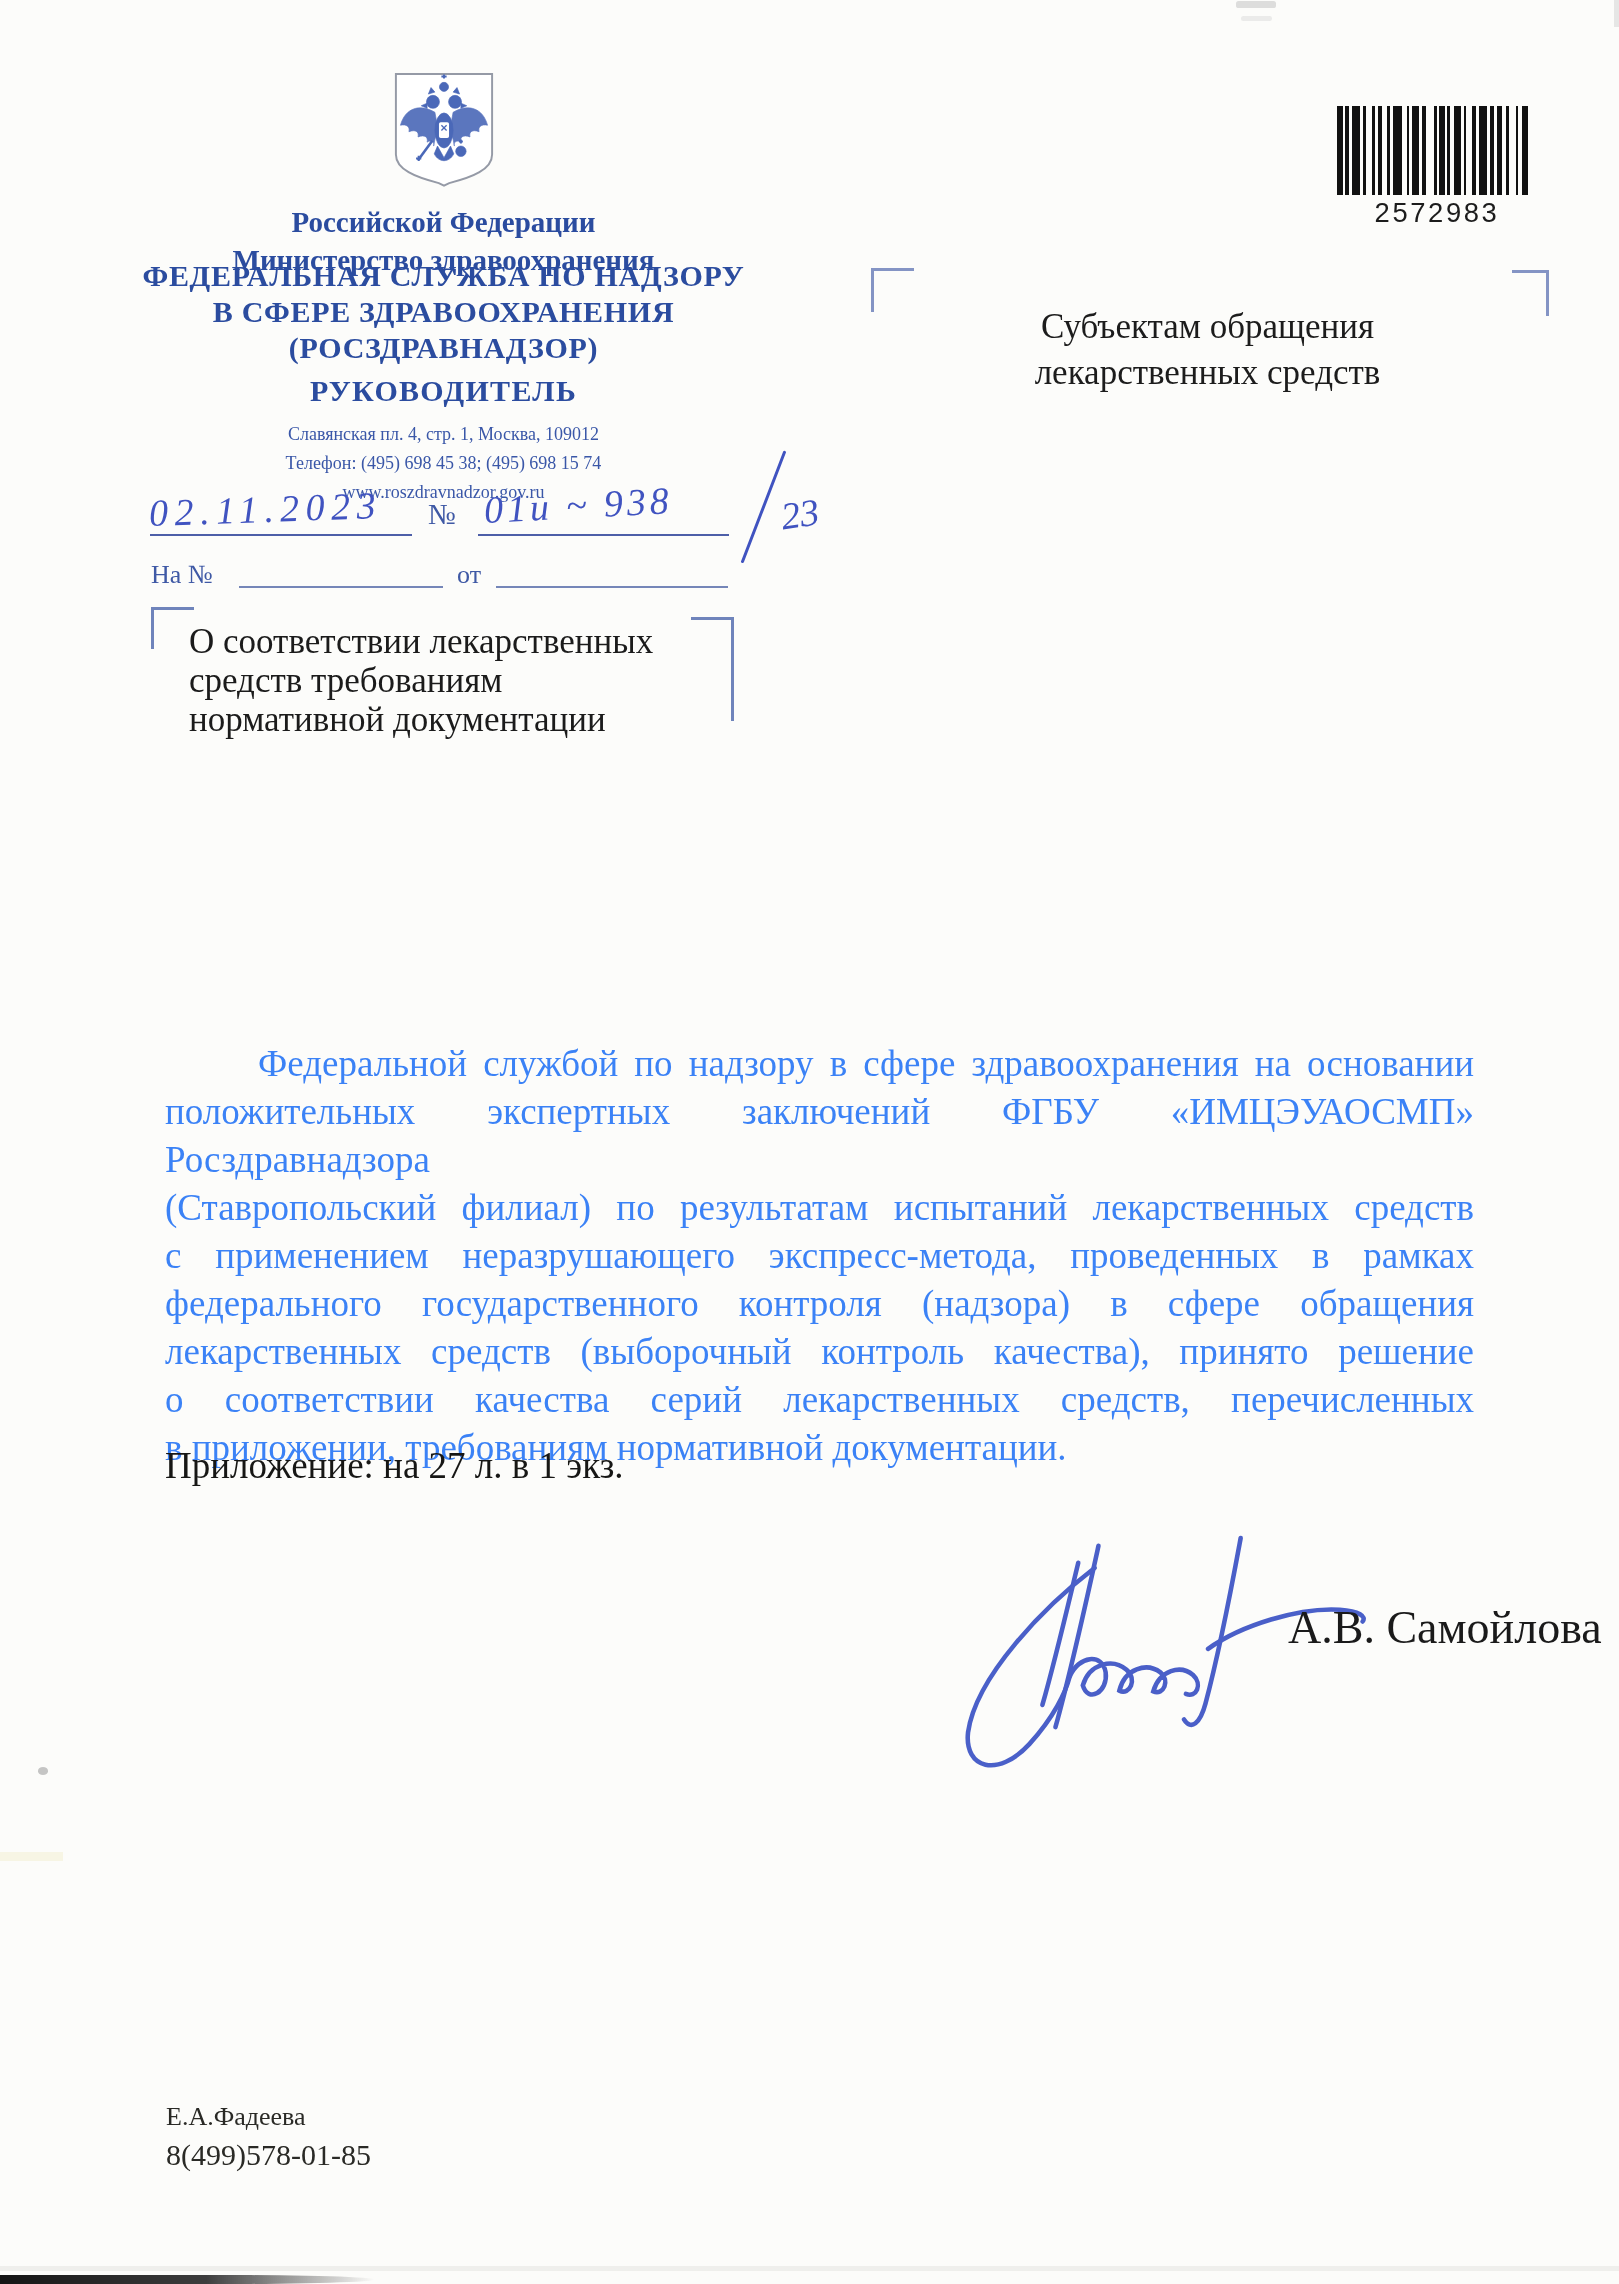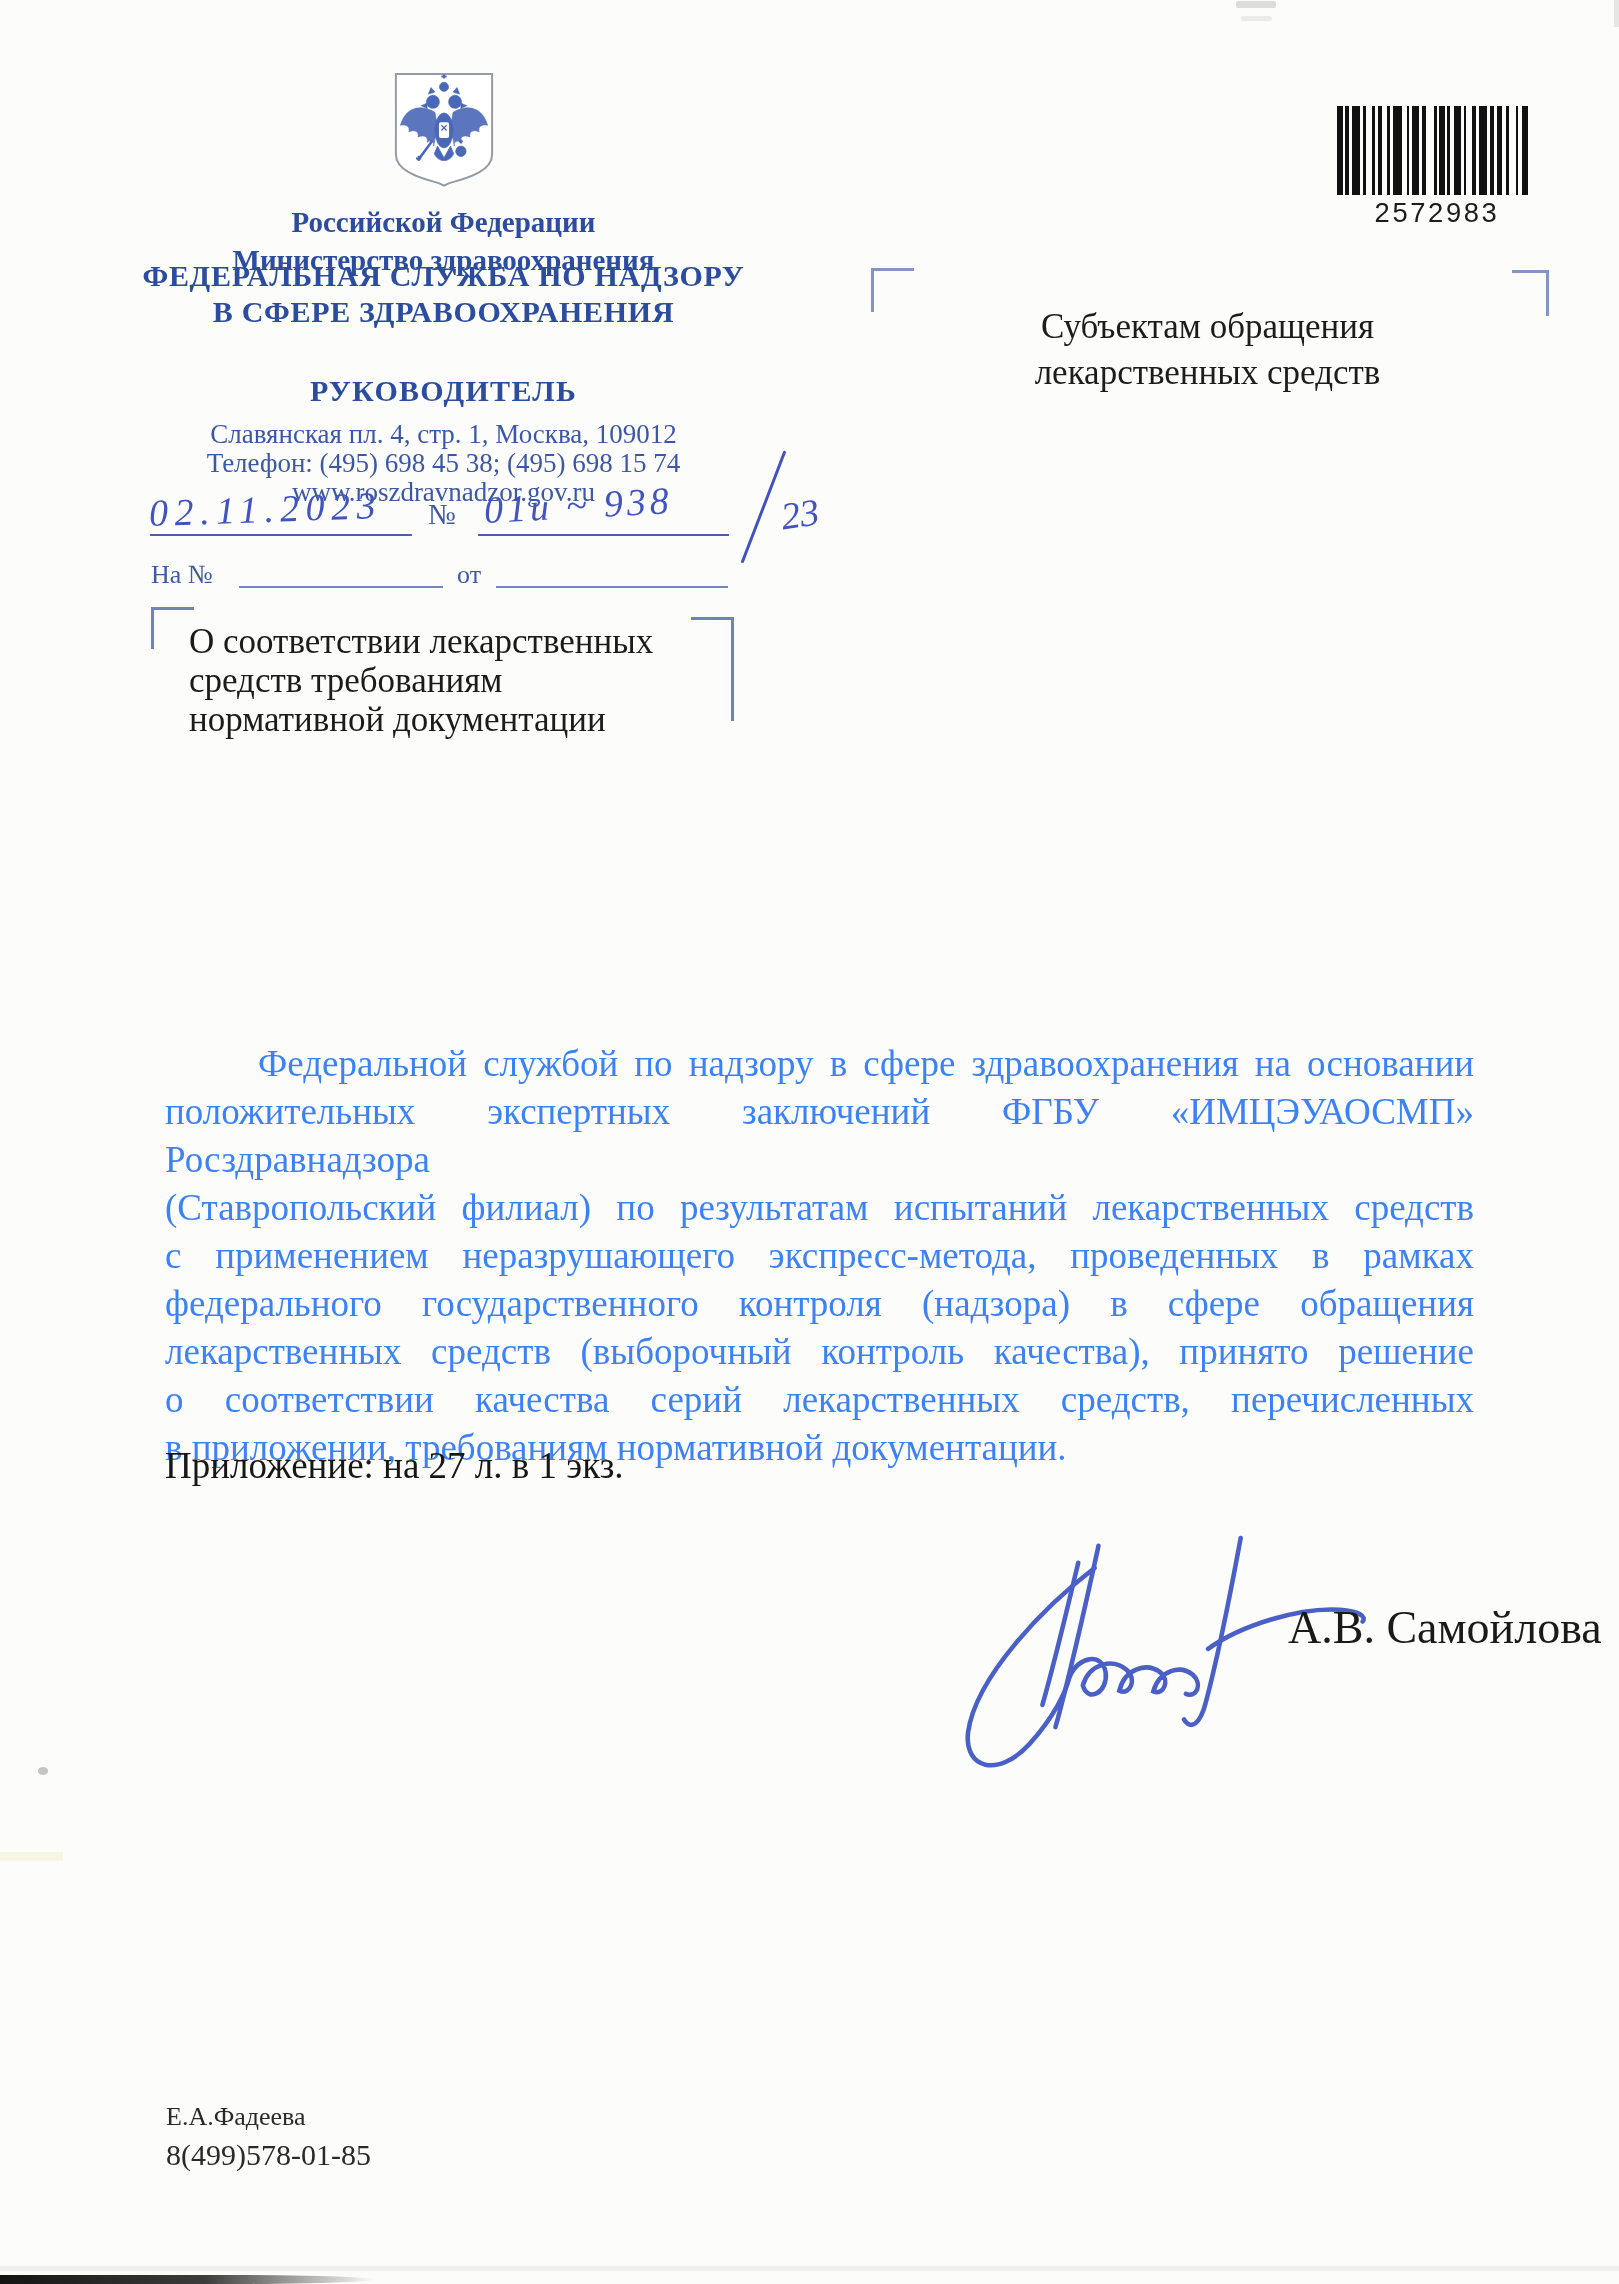--- a/index.html
+++ b/index.html
@@ -10,21 +10,21 @@
     color:#1d1d1b;
   }
   .abs{position:absolute;}
 
   
   .head-col{left:104px;top:65px;width:679px;text-align:center;}
   .emblem{left:392px;top:69px;width:104px;height:119px;}
   .ministry{top:138px;left:0;width:100%;font-weight:bold;font-size:29px;line-height:38px;color:#2b4c9f;}
   .service{top:193px;left:-26px;width:731px;font-weight:bold;font-size:30px;line-height:36px;color:#2b4c9f;letter-spacing:0.7px;}
   .ruk{top:309px;left:0;width:100%;font-weight:bold;font-size:30px;color:#2b4c9f;letter-spacing:1.3px;}
-  .addr{top:355px;left:0;width:100%;font-size:27px;line-height:29px;color:#3a57a8;}
+  .addr{top:355px;left:0;width:100%;font-size:18px;line-height:29px;color:#3a57a8;}
 
   
   .hand{font-style:italic;color:#4053c0;font-size:38px;white-space:nowrap;}
   .hw-date{left:149px;top:487px;letter-spacing:6.5px;transform:rotate(-2deg);}
   .no-sign{left:428px;top:498px;font-size:29px;color:#3f59a5;}
   .hw-num{left:484px;top:483px;letter-spacing:3.9px;transform:rotate(-3deg);}
   .hw-slash{left:762px;top:447px;width:3.3px;height:120px;background:#4053c0;border-radius:2px;transform:rotate(21deg);}
   .hw-suffix{left:781px;top:492px;transform:rotate(-8deg);}
   .u-line{height:2px;background:#4d5fa8;}
   .u1{left:150px;top:534px;width:262px;}
@@ -114,20 +114,21 @@
 </svg>
 
 <div class="abs head-col">
   <div class="abs ministry">
     <div>Российской Федерации</div>
     <div>Министерство здравоохранения</div>
   </div>
   <div class="abs service">
     <div>ФЕДЕРАЛЬНАЯ СЛУЖБА ПО НАДЗОРУ</div>
     <div>В СФЕРЕ ЗДРАВООХРАНЕНИЯ</div>
+    <div>(РОСЗДРАВНАДЗОР)</div>
   </div>
   <div class="abs ruk">РУКОВОДИТЕЛЬ</div>
   <div class="abs addr">
     <div>Славянская пл. 4, стр. 1, Москва, 109012</div>
     <div>Телефон: (495) 698 45 38; (495) 698 15 74</div>
     <div>www.roszdravnadzor.gov.ru</div>
   </div>
 </div>
 
 <div class="abs hand hw-date">02.11.2023</div>

